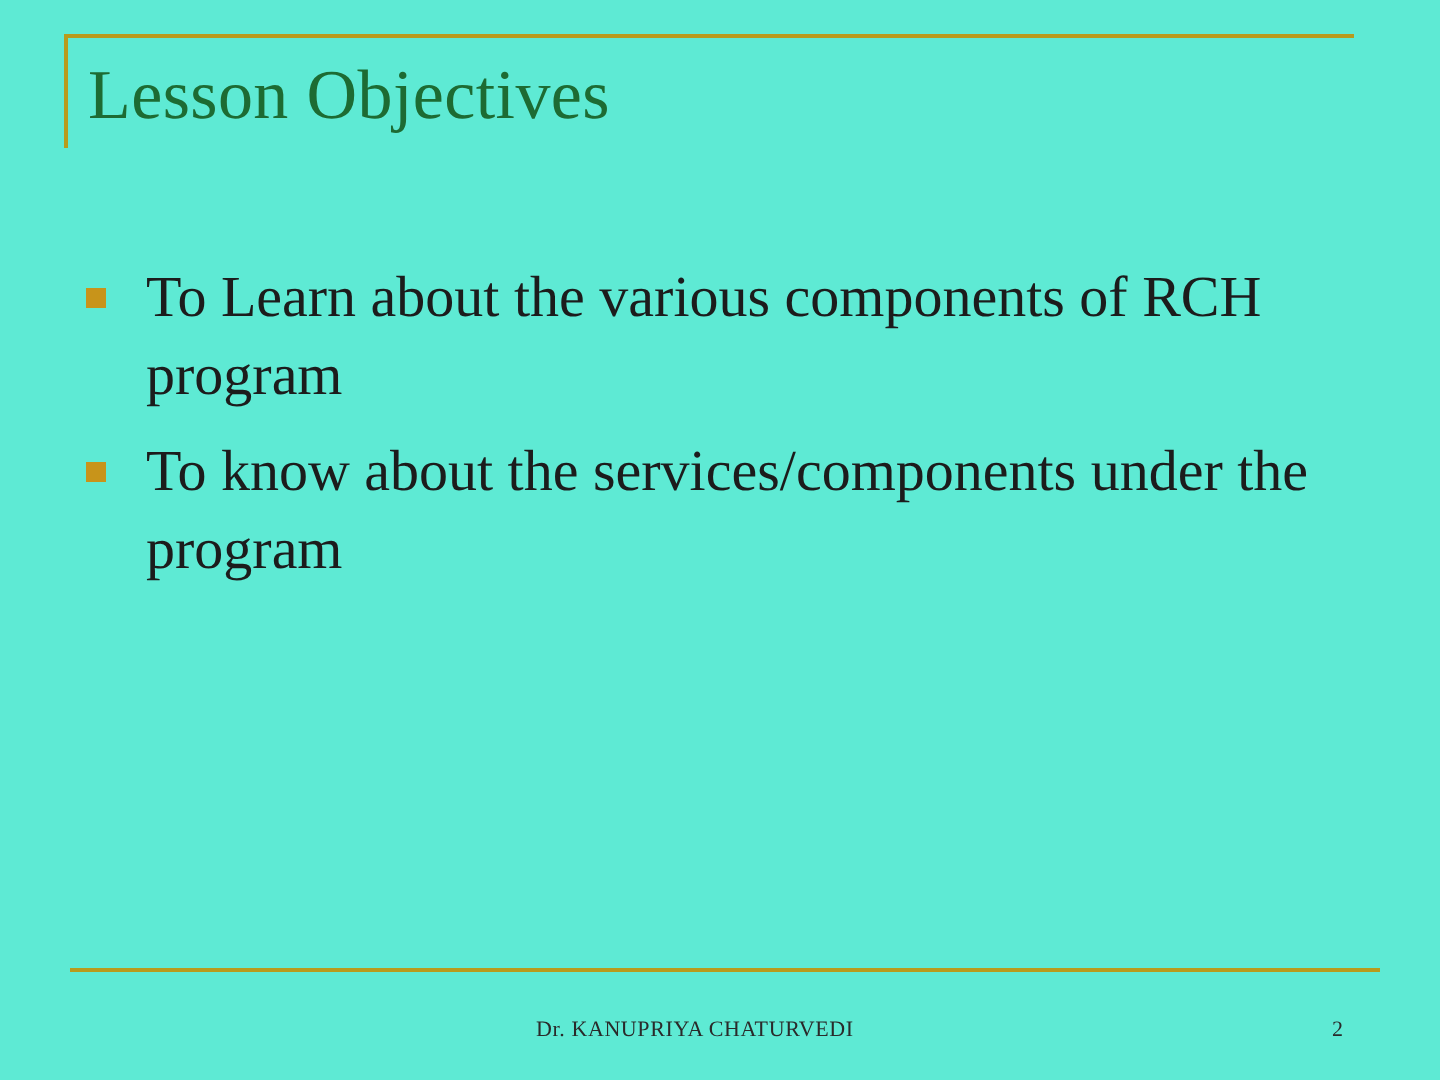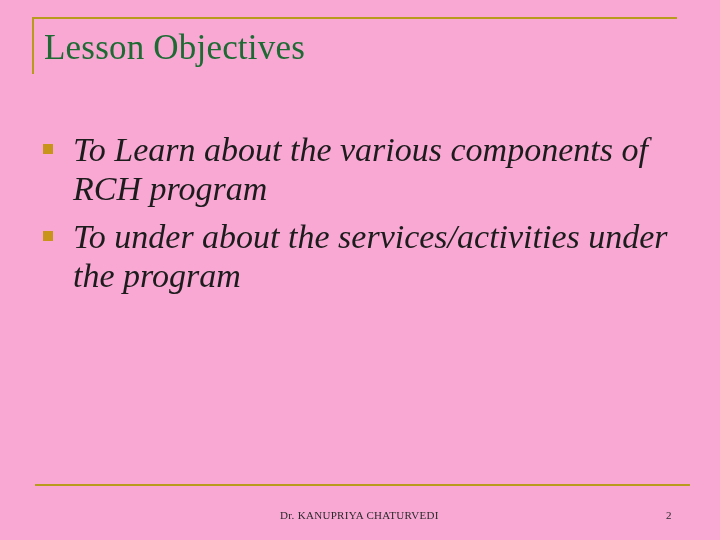--- a/index.html
+++ b/index.html
@@ -11,21 +11,21 @@
     height: 540px;
     overflow: hidden;
     background: #fbfb8f;
     font-family: "Liberation Serif", serif;
   }
 
   #slide {
     position: relative;
     width: 720px;
     height: 540px;
-    background: #f9a8d4;
+    background: #5eead4;
   }
 
   
   #title-frame {
     position: absolute;
     left: 32px;
     top: 17px;
     width: 645px;
     height: 57px;
     border-top: 2px solid #b89b1c;
@@ -55,24 +55,23 @@
     margin: 0;
     padding: 0;
     list-style: none;
   }
 
   .bullet-item {
     position: relative;
     padding-left: 35px;
     margin-bottom: 9px;
     font-family: "Liberation Serif", serif;
-    font-size: 34px;
+    font-size: 29px;
     line-height: 39px;
     color: #1c1c1c;
-    font-style: italic;
   }
 
   .bullet-marker {
     position: absolute;
     left: 5px;
     top: 14px;
     width: 10px;
     height: 10px;
     background: #c8941a;
   }
@@ -87,21 +86,21 @@
     position: absolute;
     left: 35px;
     top: 484px;
     width: 655px;
     height: 2px;
     background: #b89b1c;
   }
 
   #footer-author {
     position: absolute;
-    left: 280px;
+    left: 268px;
     top: 509px;
     font-family: "Liberation Serif", serif;
     font-size: 11px;
     letter-spacing: 0.3px;
     color: #2a2a2a;
     white-space: nowrap;
   }
 
   #footer-page-number {
     position: absolute;
@@ -124,21 +123,21 @@
   <ul id="bullet-list">
 
     <li class="bullet-item">
       <span class="bullet-marker"></span>
       <span class="bullet-text">To Learn about the various components of RCH program</span>
     </li>
 
 
     <li class="bullet-item">
       <span class="bullet-marker"></span>
-      <span class="bullet-text">To under about the services/activities under the program</span>
+      <span class="bullet-text">To know about the services/components under the program</span>
     </li>
 
 
   </ul>
 
   <div id="footer-rule"></div>
 
   <div id="footer-author">Dr. KANUPRIYA CHATURVEDI</div>
 
   <div id="footer-page-number">2</div>

